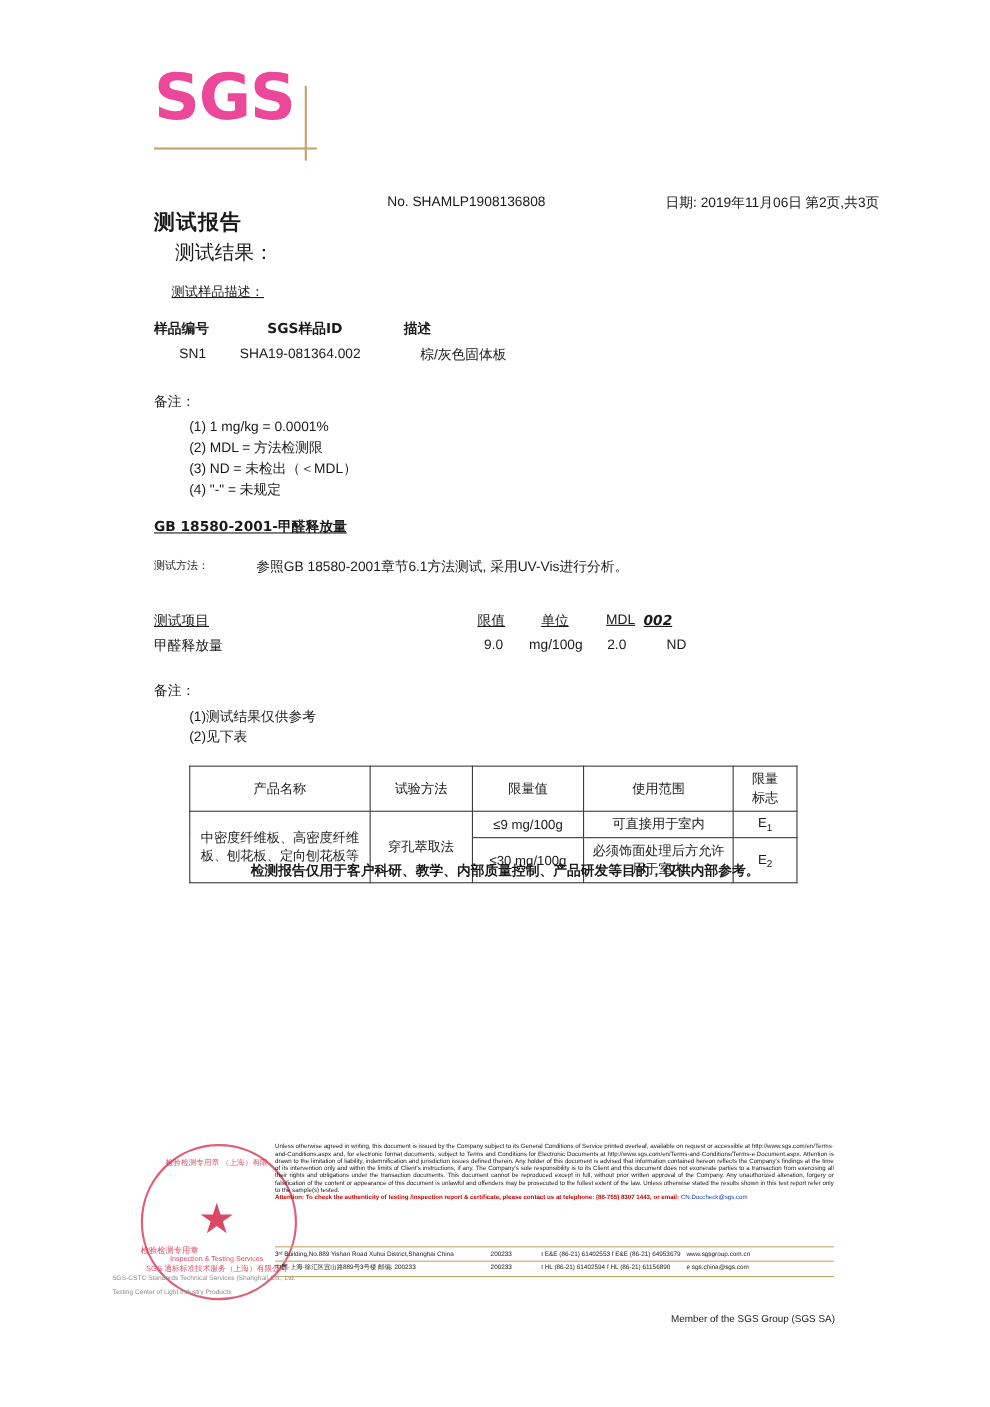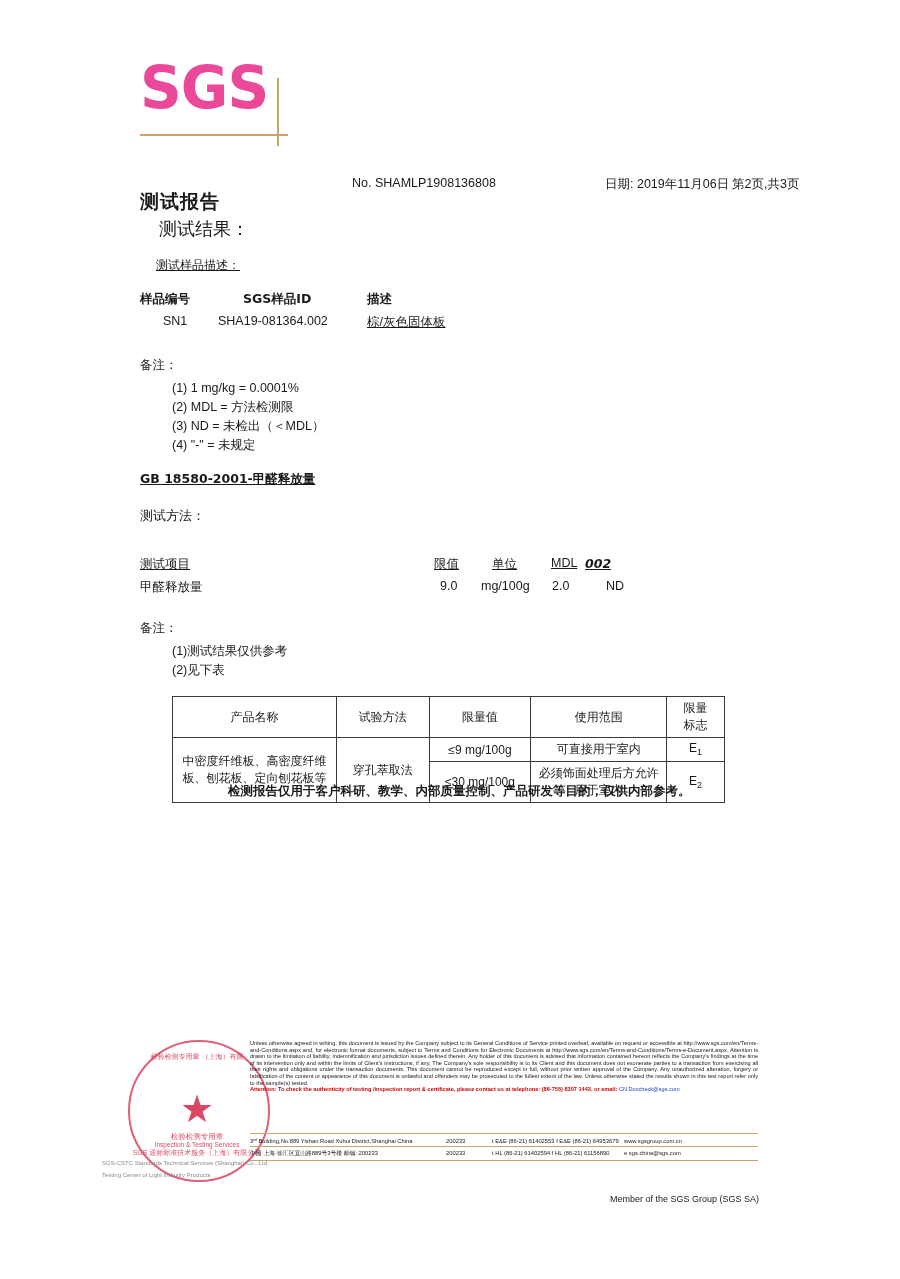--- a/index.html
+++ b/index.html
@@ -104,21 +104,21 @@
   .sh-1 { left: 140px; }
   .sh-2 { left: 243px; }
   .sh-3 { left: 367px; }
   .sample-row {
     position: absolute;
     top: 314px;
     font-size: 12.5px;
   }
   .sr-1 { left: 163px; }
   .sr-2 { left: 218px; }
-  .sr-3 { left: 367px; text-decoration: underline; }
+  .sr-3 { left: 382px; }
   
   .remark-label-1 {
     position: absolute;
     left: 140px;
     top: 357px;
     font-size: 12.5px;
   }
   .remark-list-1 {
     position: absolute;
     left: 172px;
@@ -133,21 +133,21 @@
     top: 471px;
     font-family: "DejaVu Sans", sans-serif;
     font-weight: bold;
     font-size: 12.5px;
     text-decoration: underline;
   }
   .test-method-label {
     position: absolute;
     left: 140px;
     top: 507px;
-    font-size: 13px;
+    font-size: 10px;
   }
   .test-method-value {
     position: absolute;
     left: 233px;
     top: 507px;
     font-size: 12.5px;
   }
   
   .res-head {
     position: absolute;
@@ -252,21 +252,20 @@
     color: #d4294a;
     font-size: 7px;
     opacity: 0.8;
   }
   .stamp-top-text { top: 12px; }
   .stamp-bot-text { top: 108px; }
   .stamp-mid-1 {
     position: absolute;
     top: 92px;
     width: 138px;
-    text-align: center;
     color: #d4294a;
     font-size: 7.5px;
     opacity: 0.85;
   }
   .stamp-mid-2 {
     position: absolute;
     top: 101px;
     width: 138px;
     text-align: center;
     color: #d4294a;
@@ -363,20 +362,21 @@
   <div class="remark-label-1">备注：</div>
   <div class="remark-list-1">
     <div>(1) 1 mg/kg = 0.0001%</div>
     <div>(2) MDL = 方法检测限</div>
     <div>(3) ND = 未检出（＜MDL）</div>
     <div>(4) "-" = 未规定</div>
   </div>
 
   <div class="section-title">GB 18580-2001-甲醛释放量</div>
   <div class="test-method-label">测试方法：</div>
+  <div class="test-method-value">参照GB 18580-2001章节6.1方法测试, 采用UV-Vis进行分析。</div>
 
   <div class="res-head rh-item">测试项目</div>
   <div class="res-head rh-limit">限值</div>
   <div class="res-head rh-unit">单位</div>
   <div class="res-head rh-mdl">MDL</div>
   <div class="res-head rh-sample">002</div>
 
   <div class="res-row rr-item">甲醛释放量</div>
   <div class="res-row rr-limit">9.0</div>
   <div class="res-row rr-unit">mg/100g</div>

